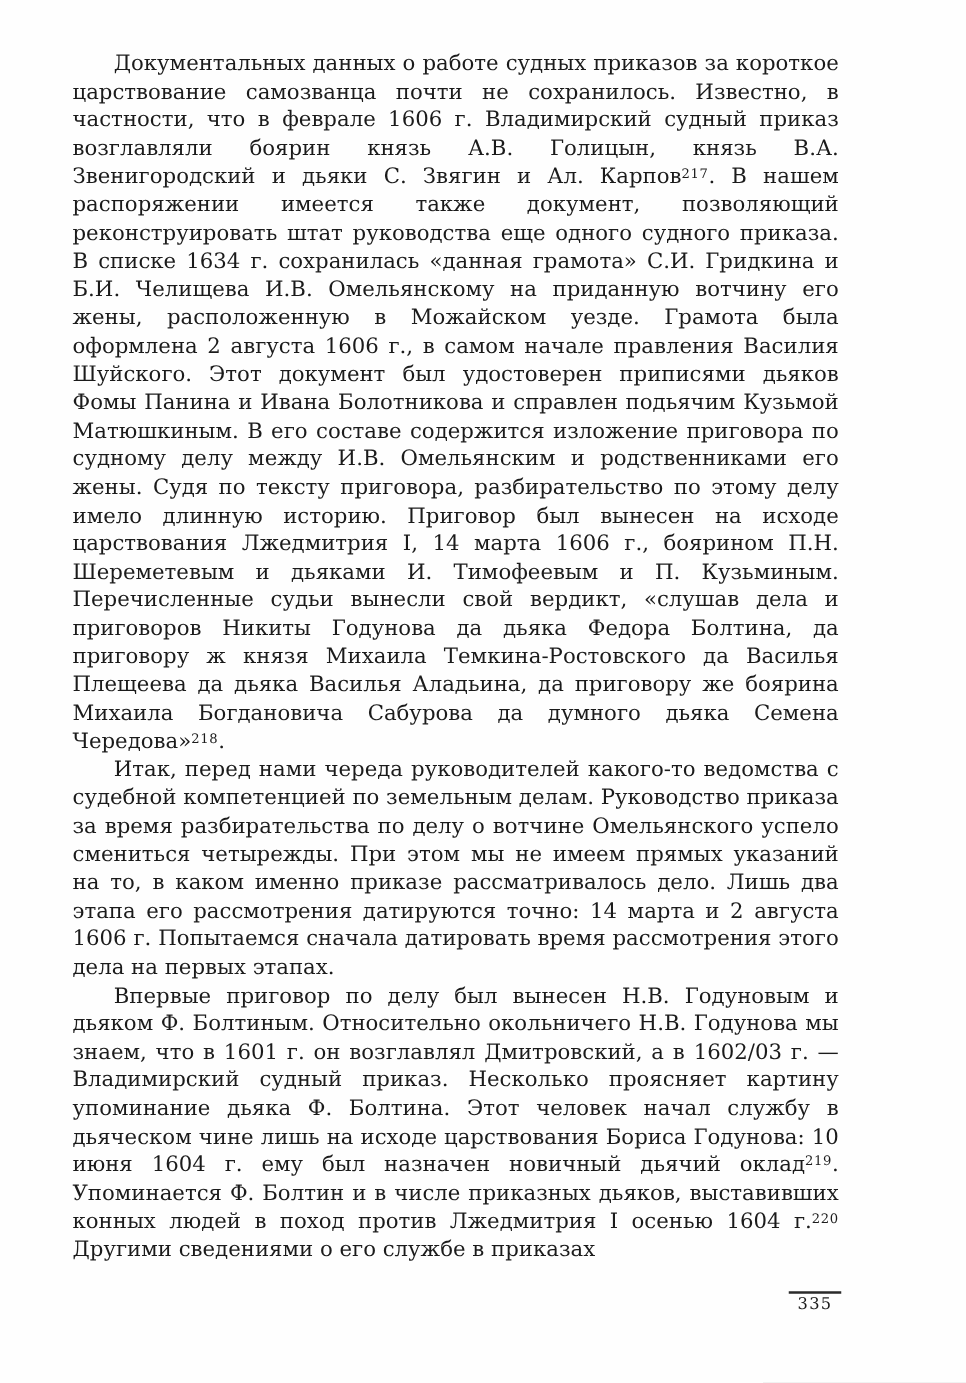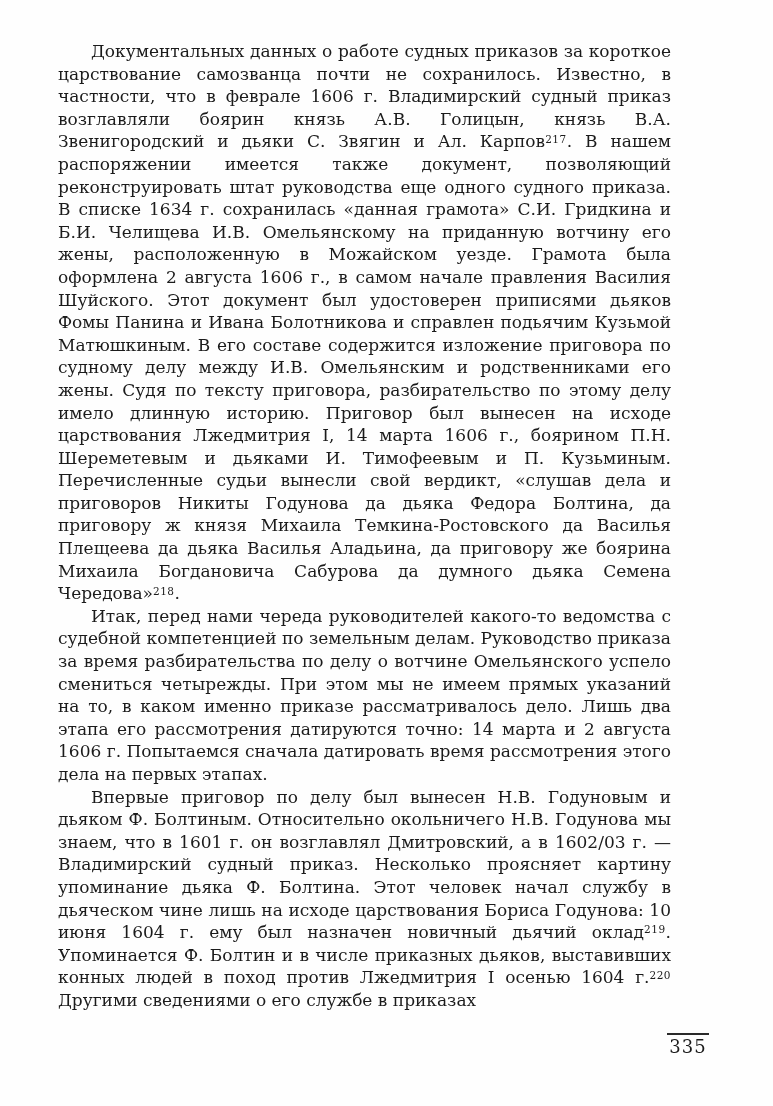--- a/index.html
+++ b/index.html
@@ -37,27 +37,27 @@
   .text-block sup {
     font-size: 10.5px;
     line-height: 0;
     position: relative;
     top: -0.45em;
     vertical-align: baseline;
     letter-spacing: 0.5px;
   }
   .page-number {
     position: absolute;
-    left: 667px;
+    left: 631px;
     top: 1033px;
     width: 42px;
     text-align: center;
     border-top: 2px solid #2a2a2a;
     padding-top: 1px;
-    font-size: 18px;
+    font-size: 13px;
     letter-spacing: 1px;
   }
 </style>
 </head>
 <body>
 
 <div class="page">
   <div class="text-block">
       <p>Документальных данных о работе судных приказов за короткое царствование самозванца почти не сохранилось. Известно, в частности, что в феврале 1606 г. Владимирский судный приказ возглавляли боярин князь А.В. Голицын, князь В.А. Звенигородский и дьяки С. Звягин и Ал. Карпов<sup>217</sup>. В нашем распоряжении имеется также документ, позволяющий реконструировать штат руководства еще одного судного приказа. В списке 1634 г. сохранилась «данная грамота» С.И. Гридкина и Б.И. Челищева И.В. Омельянскому на приданную вотчину его жены, расположенную в Можайском уезде. Грамота была оформлена 2 августа 1606 г., в самом начале правления Василия Шуйского. Этот документ был удостоверен приписями дьяков Фомы Панина и Ивана Болотникова и справлен подьячим Кузьмой Матюшкиным. В его составе содержится изложение приговора по судному делу между И.В. Омельянским и родственниками его жены. Судя по тексту приговора, разбирательство по этому делу имело длинную историю. Приговор был вынесен на исходе царствования Лжедмитрия I, 14 марта 1606 г., боярином П.Н. Шереметевым и дьяками И. Тимофеевым и П. Кузьминым. Перечисленные судьи вынесли свой вердикт, «слушав дела и приговоров Никиты Годунова да дьяка Федора Болтина, да приговору ж князя Михаила Темкина-Ростовского да Василья Плещеева да дьяка Василья Аладьина, да приговору же боярина Михаила Богдановича Сабурова да думного дьяка Семена Чередова»<sup>218</sup>.</p>
       <p>Итак, перед нами череда руководителей какого-то ведомства с судебной компетенцией по земельным делам. Руководство приказа за время разбирательства по делу о вотчине Омельянского успело смениться четырежды. При этом мы не имеем прямых указаний на то, в каком именно приказе рассматривалось дело. Лишь два этапа его рассмотрения датируются точно: 14 марта и 2 августа 1606 г. Попытаемся сначала датировать время рассмотрения этого дела на первых этапах.</p>

